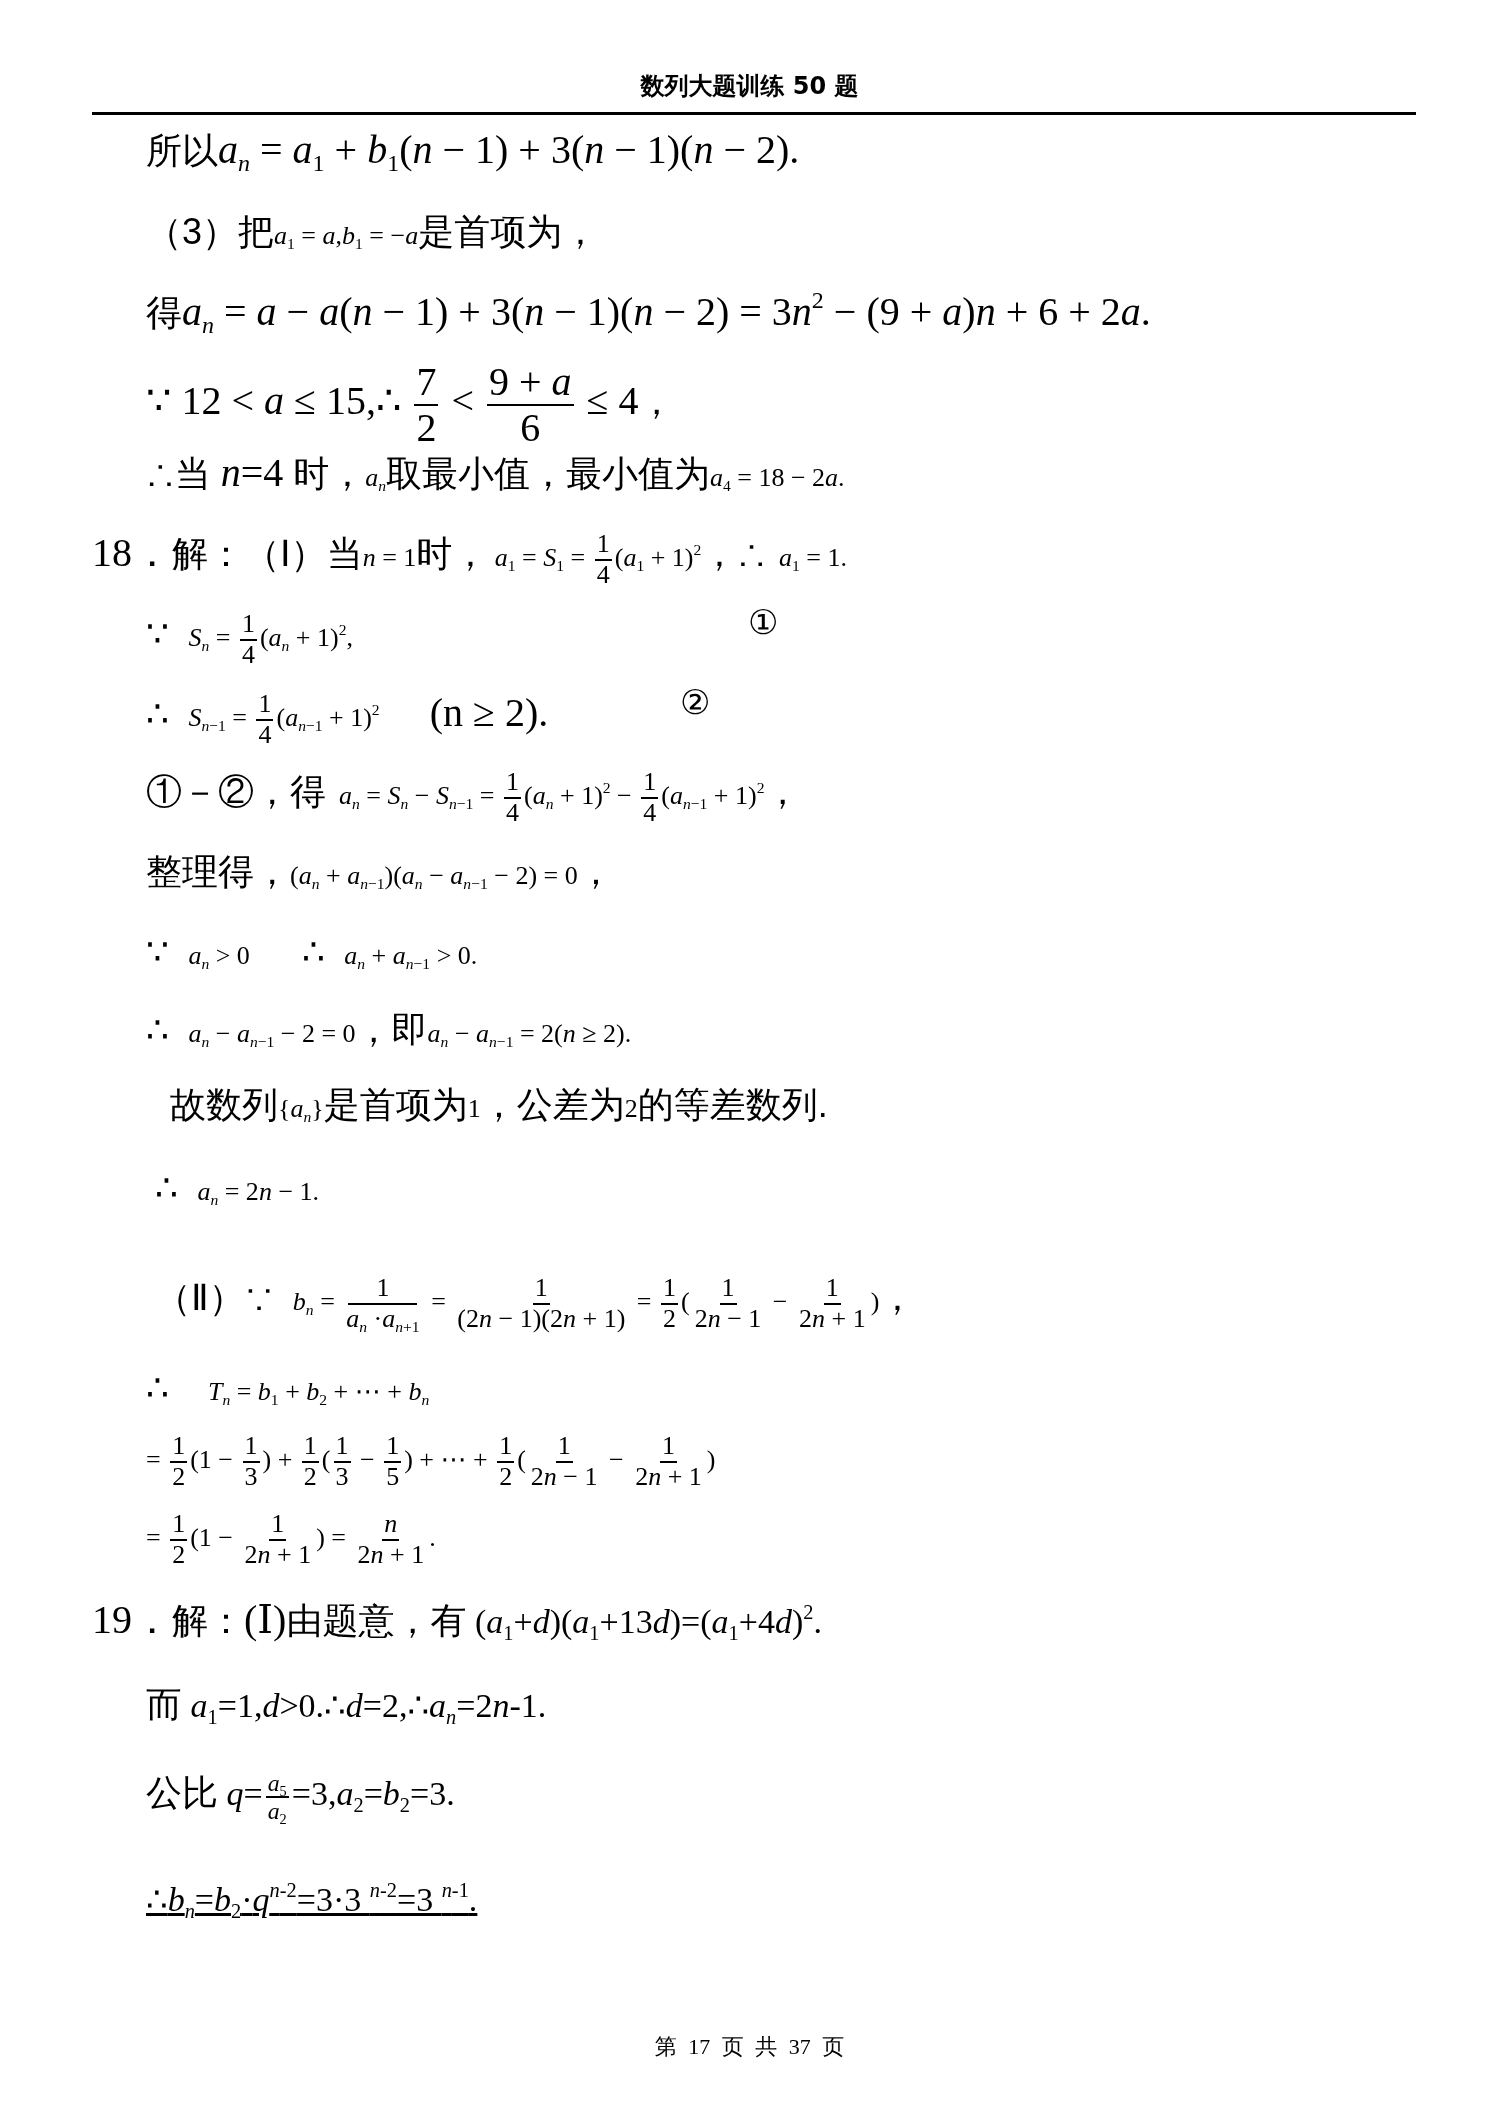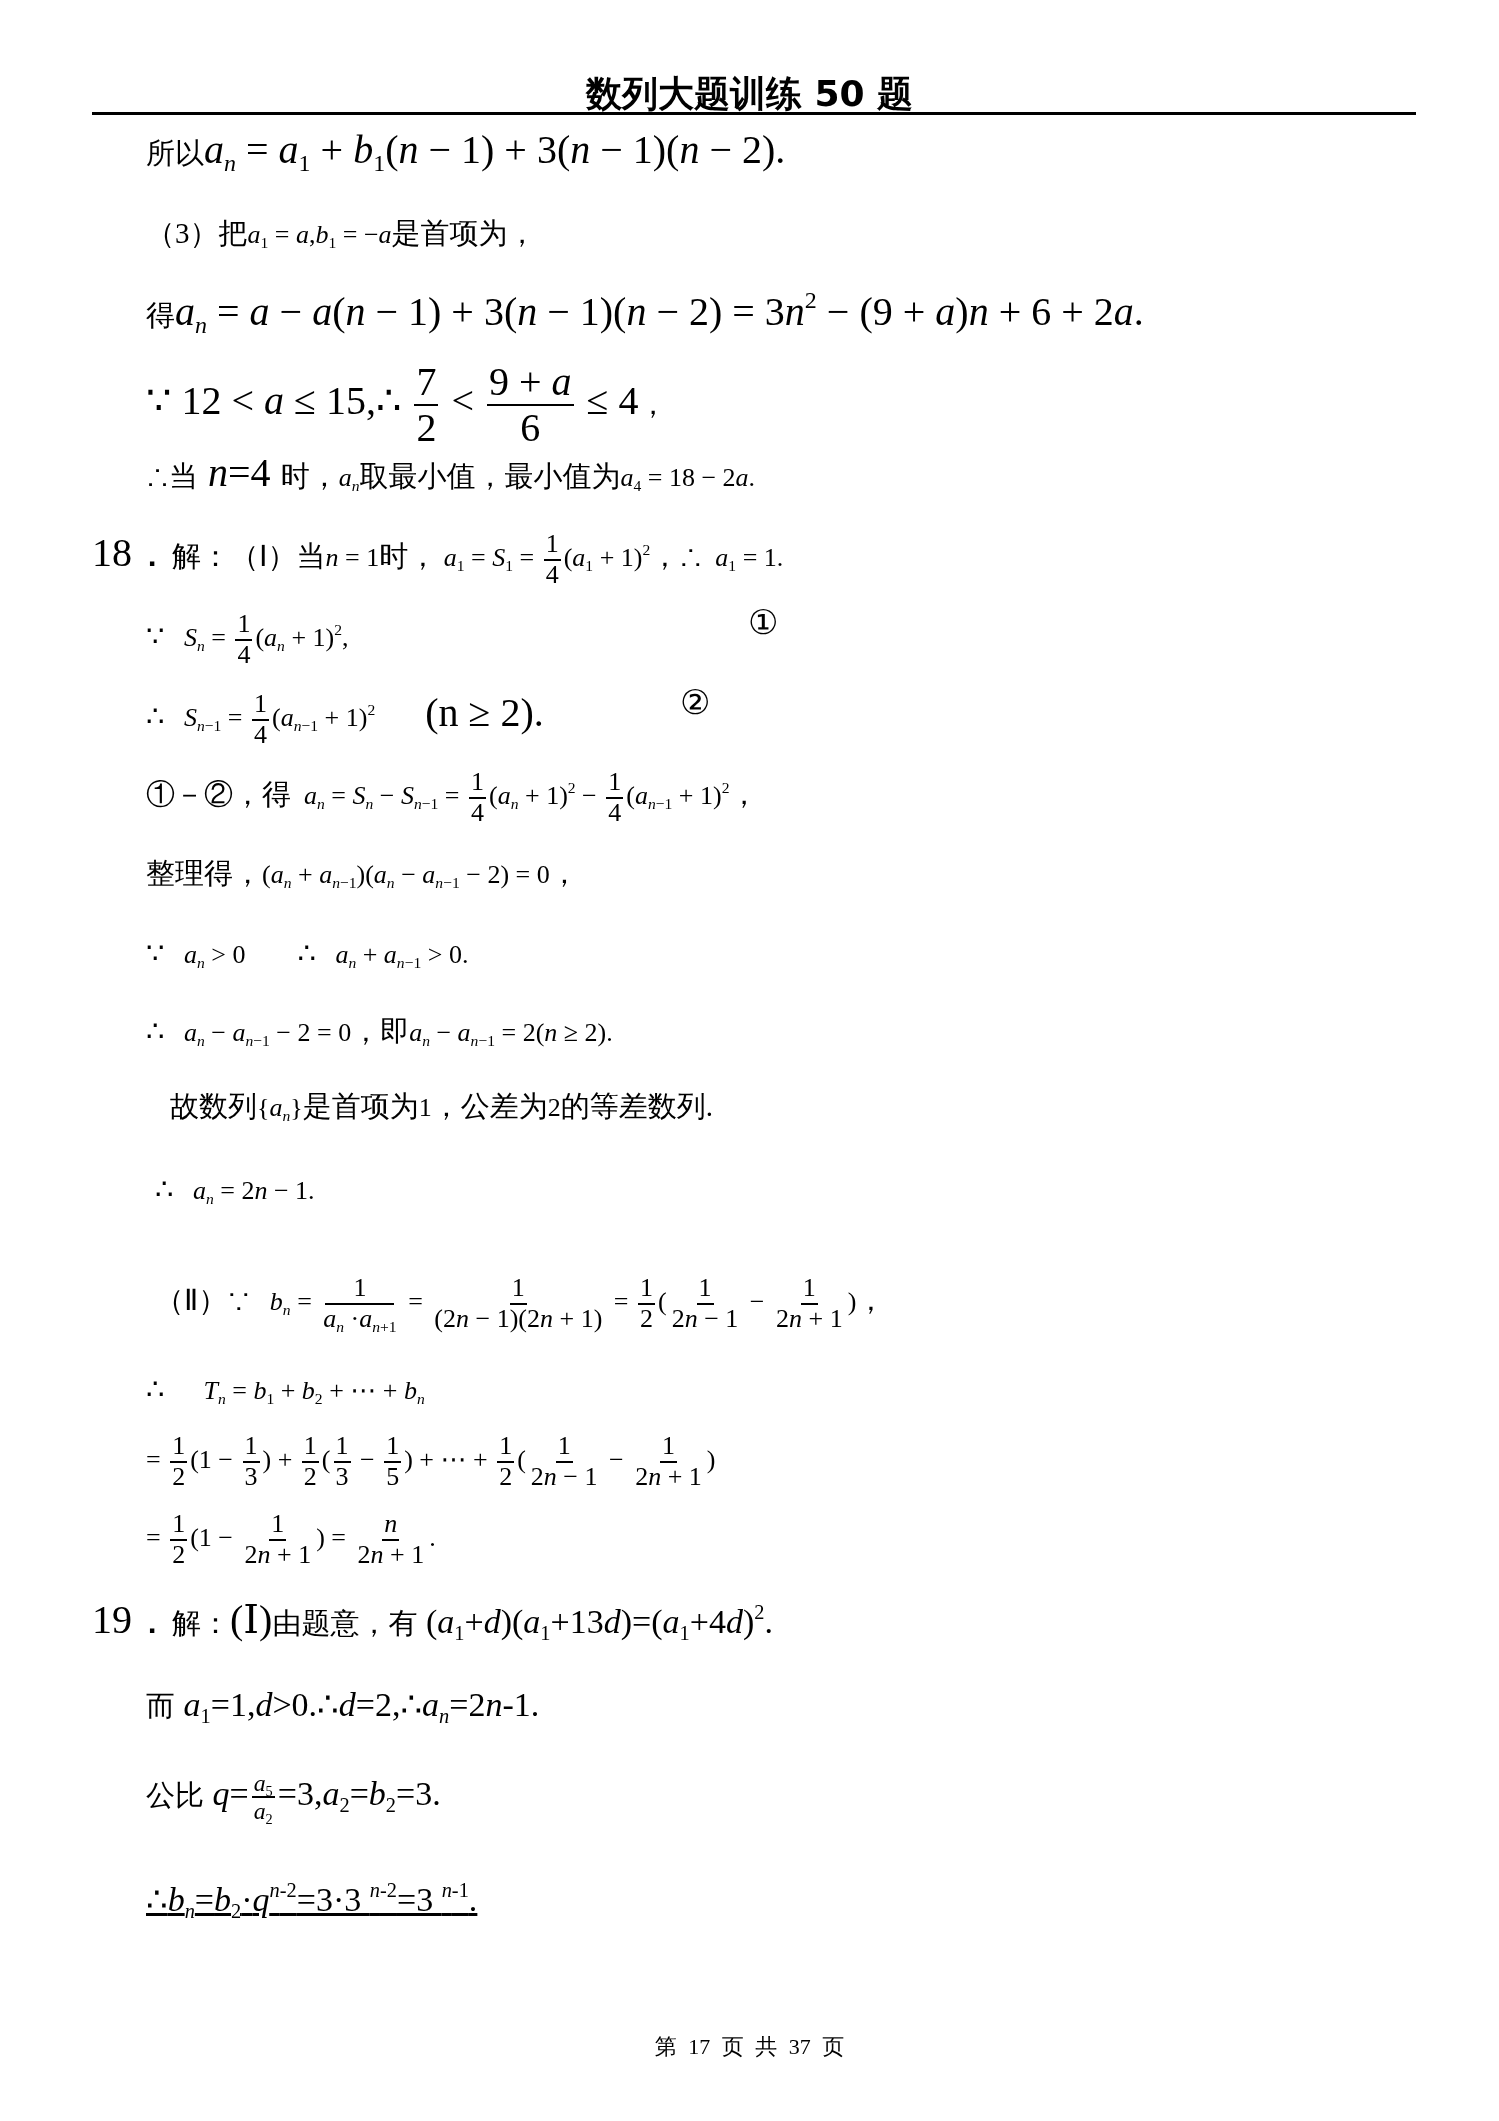--- a/index.html
+++ b/index.html
@@ -1,22 +1,22 @@
 <!DOCTYPE html>
 <html><head>
 <meta charset="utf-8">
 <style>
   html, body { margin: 0; padding: 0; background: #ffffff; }
   body { width: 1499px; height: 2121px; position: relative; overflow: hidden;
          font-family: "Liberation Serif", "DejaVu Serif", serif; color: #000; }
   .hdr { position: absolute; left: 0; width: 1499px; top: 70px; text-align: center;
-         font-family: "DejaVu Sans", "Liberation Sans", sans-serif; font-weight: bold; font-size: 36px; letter-spacing: 0px; }
+         font-family: "DejaVu Sans", "Liberation Sans", sans-serif; font-weight: bold; font-size: 24px; letter-spacing: 0px; }
   .rule { position: absolute; left: 92px; width: 1324px; top: 112px; height: 3px; background: #000; }
   .ln { position: absolute; white-space: nowrap; font-size: 34px; line-height: 40px; }
-  .zh { font-family: Liberation Serif, serif; font-size: 29px; }
+  .zh { font-family: Liberation Sans, sans-serif; font-size: 36px; }
   .m  { font-family: "Liberation Serif", "DejaVu Serif", serif; font-size: 40px; }
   .m.sm { font-size: 26px; }
   i { font-style: italic; }
   sub { font-size: 0.6em; vertical-align: -0.35em; line-height: 0; }
   sup { font-size: 0.6em; vertical-align: 0.7em; line-height: 0; }
   .frac { display: inline-flex; flex-direction: column; align-items: center; vertical-align: middle; margin: 0 3px; }
   .frac > span { display: block; line-height: 1.1; padding: 0 2px; }
   .frac > span.num { border-bottom: 2px solid #000; }
   .frac.small { font-size: 0.7em; }
   .footer { position: absolute; left: 0; width: 1499px; top: 2032px; text-align: center;

